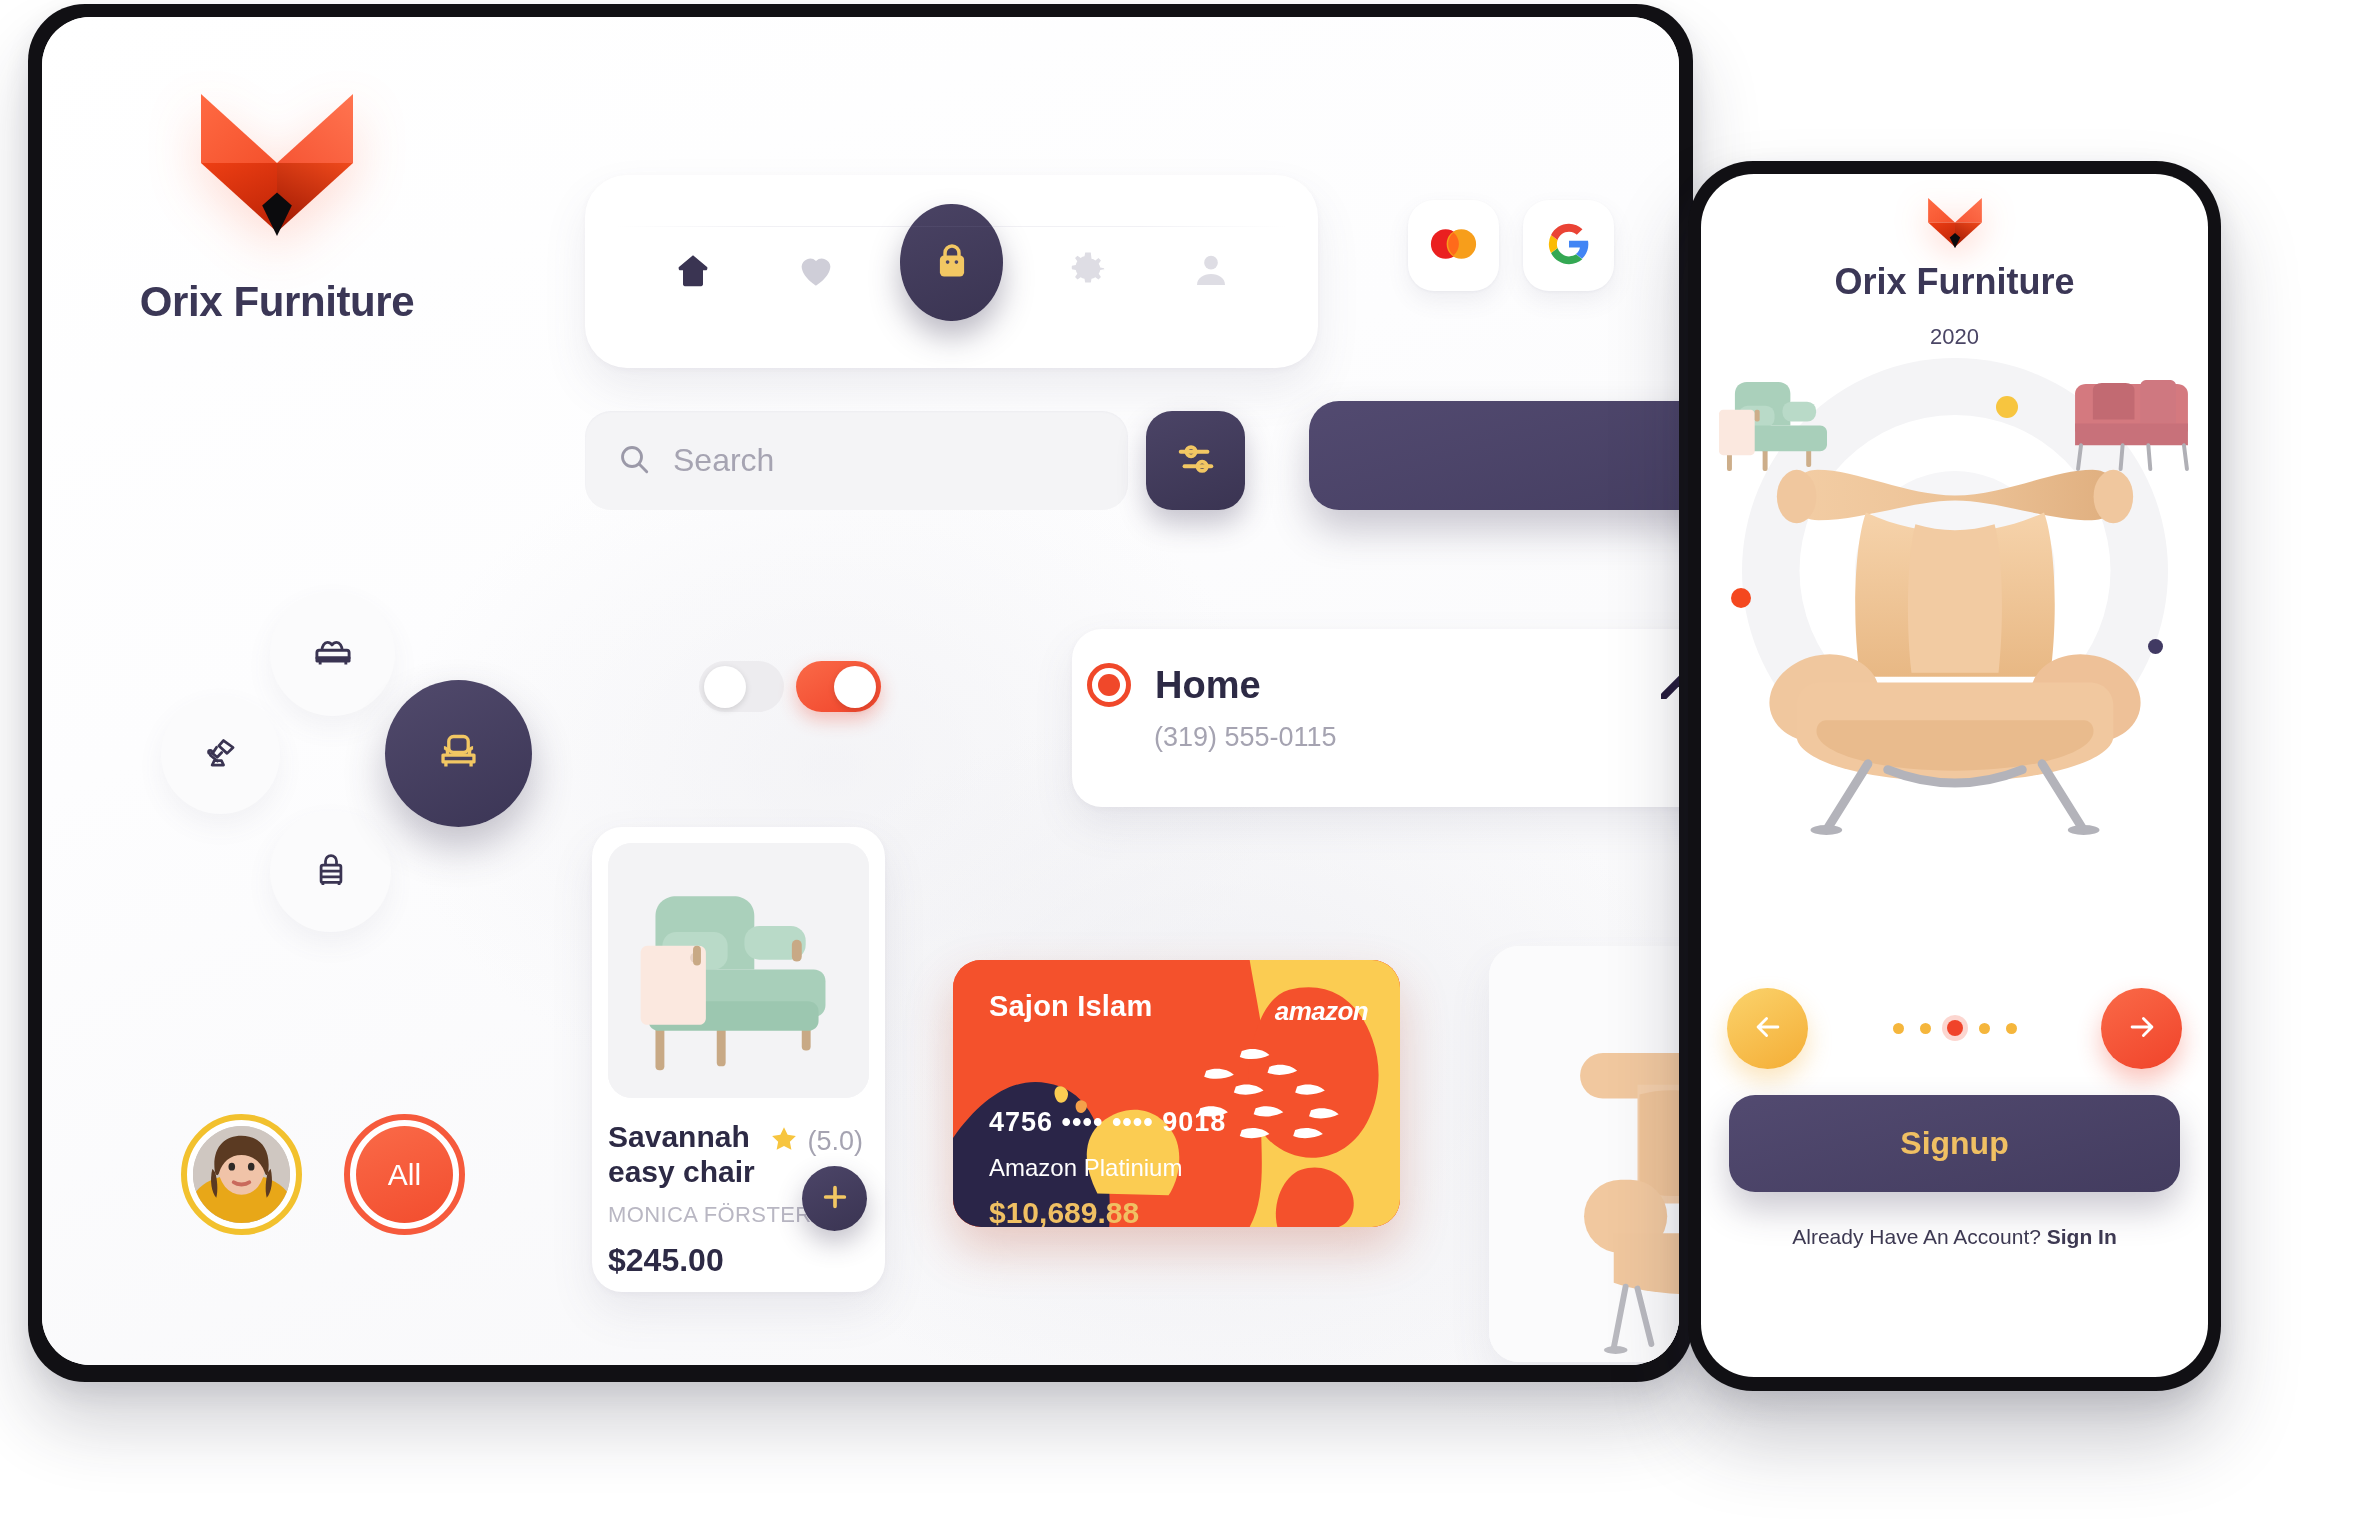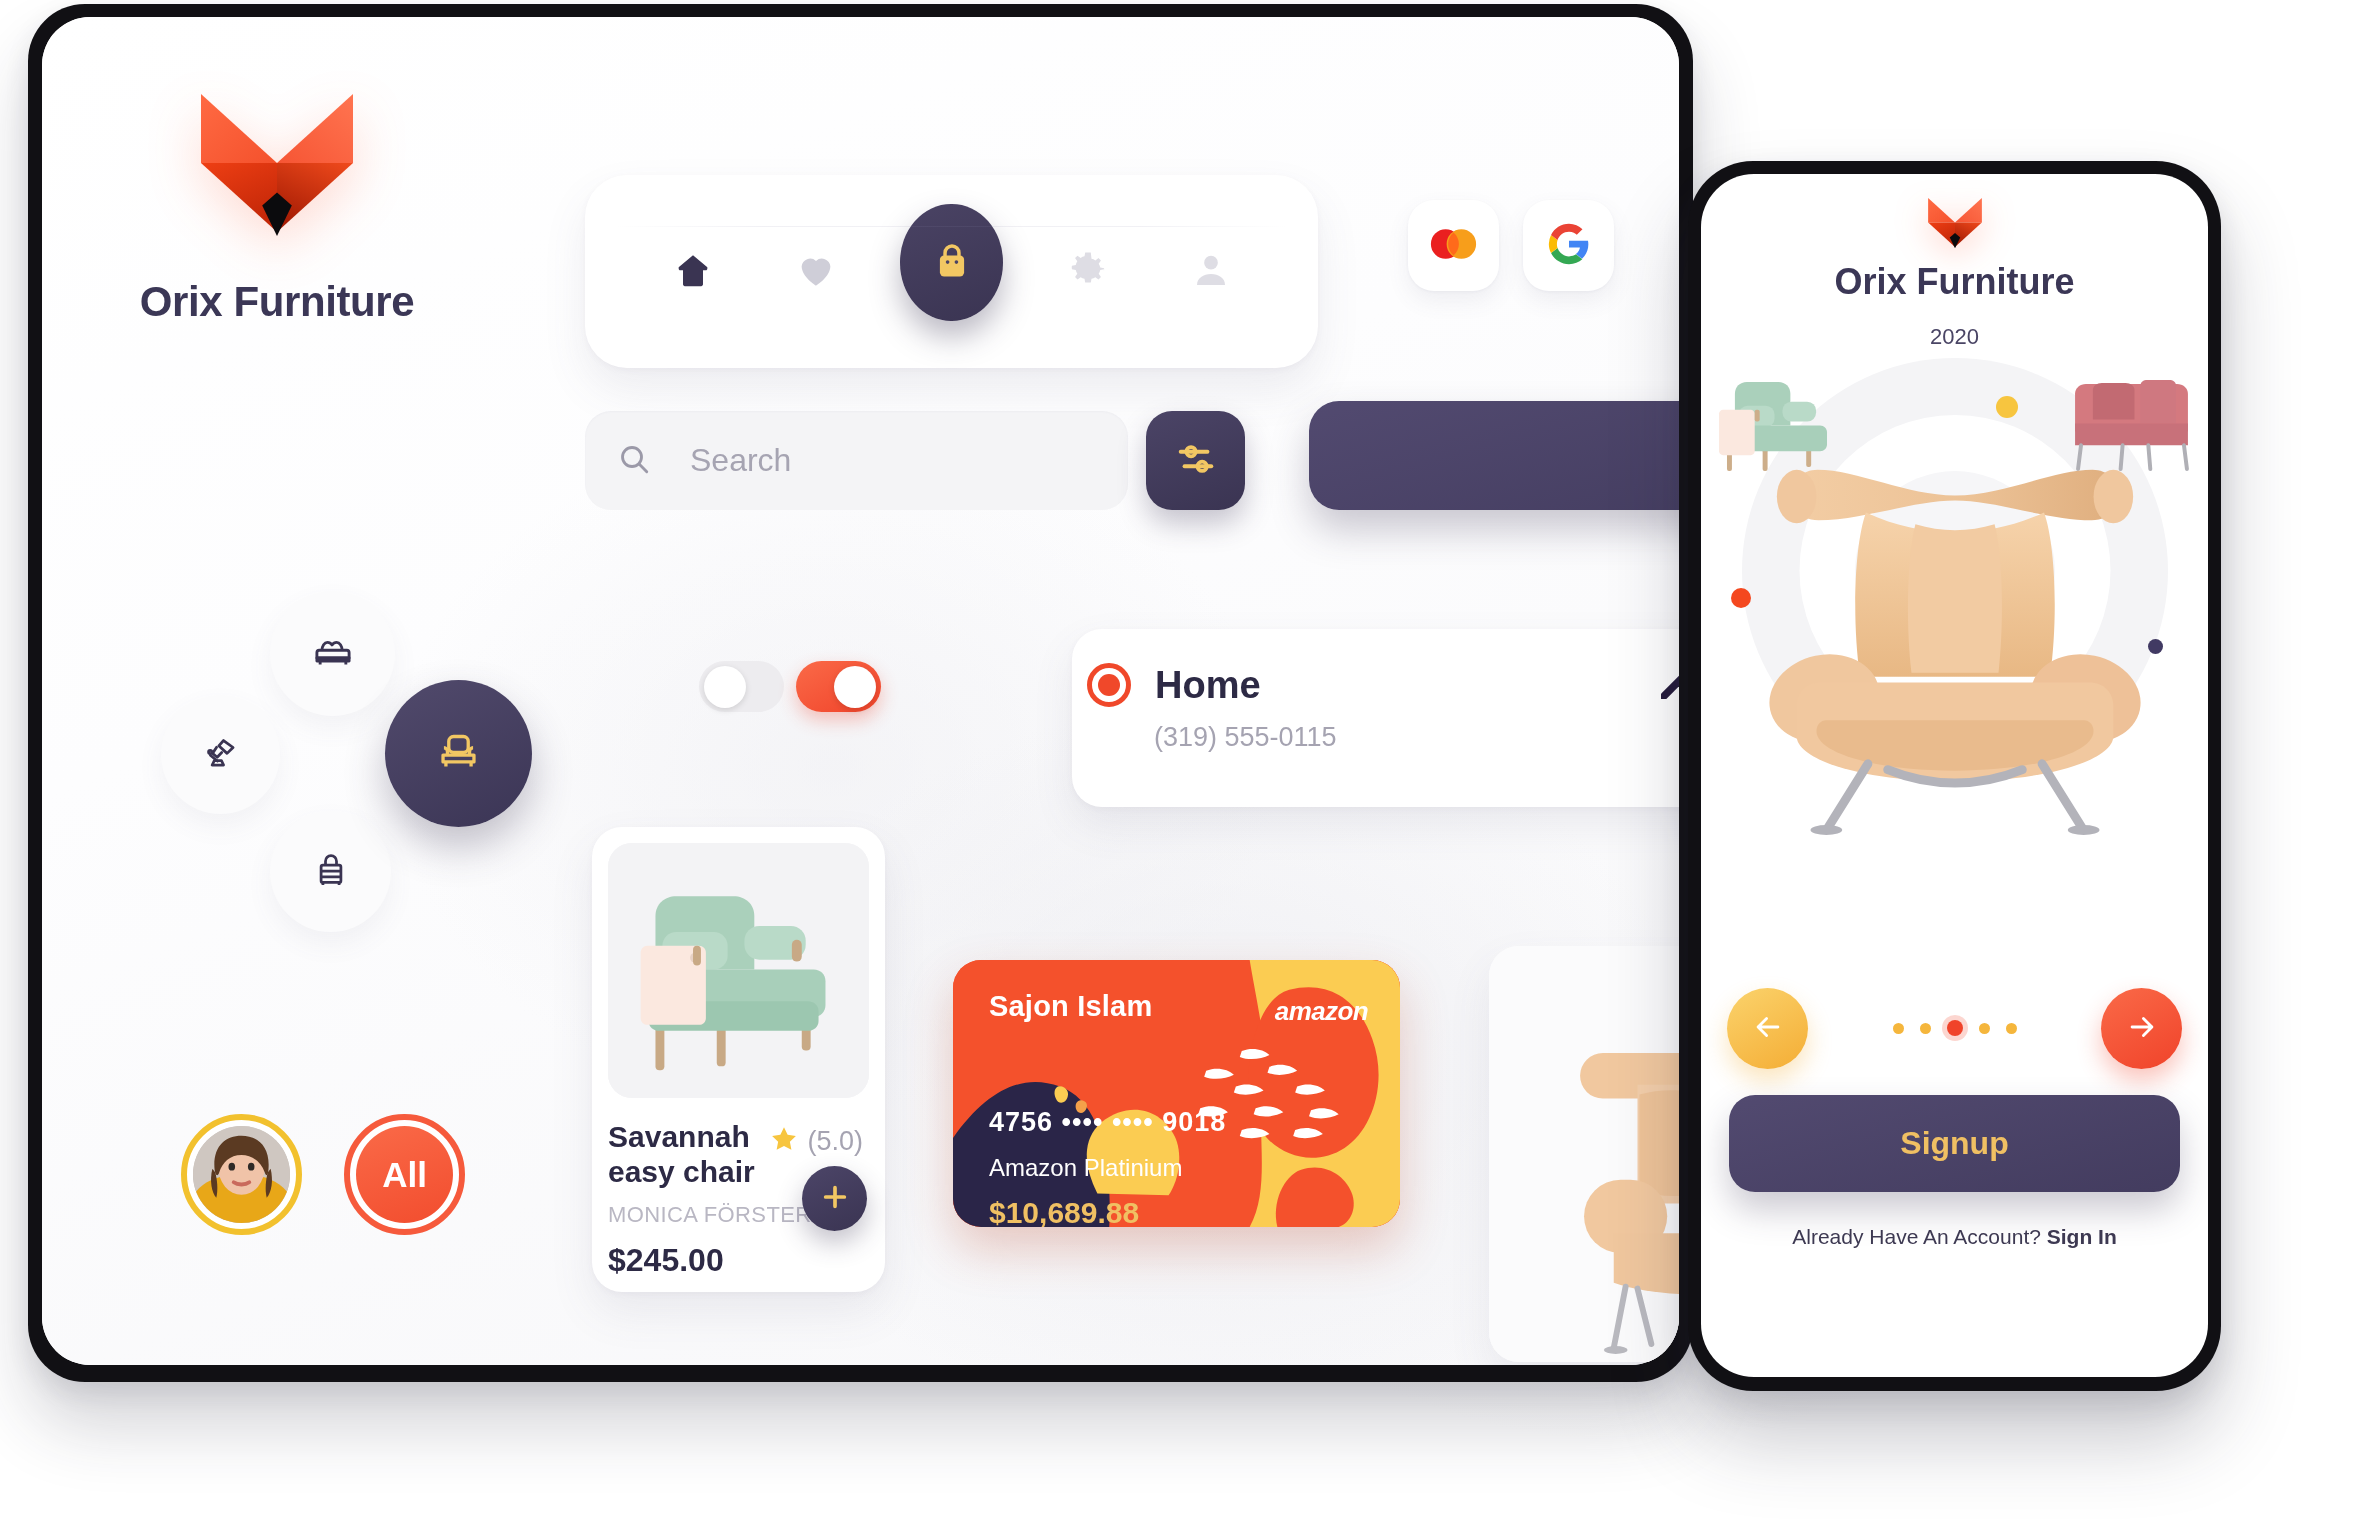--- a/index.html
+++ b/index.html
@@ -60,21 +60,21 @@
     width:103px; height:117px; border-radius:51px/58px;
     background:linear-gradient(160deg,#4a4364 0%,#3a3452 100%);
     box-shadow:0 16px 30px rgba(58,52,82,.34);
     margin-top:-18px;
   }
 
   
   .searchwrap{ position:absolute; left:543px; top:394px; display:flex; gap:18px; align-items:center; }
   .searchbox{
     width:543px; height:99px; border-radius:26px; background:#f4f4f6;
-    display:flex; align-items:center; gap:39px; padding:0 32px;
+    display:flex; align-items:center; gap:22px; padding:0 32px;
     box-shadow: inset 0 1px 2px rgba(120,116,150,.05);
   }
   .search-ph{ font-size:32px; color:#a6a4b2; }
   .filterbtn{
     width:99px; height:99px; border-radius:26px;
     background:linear-gradient(160deg,#4b4466 0%,#3a3452 100%);
     display:flex; align-items:center; justify-content:center;
     box-shadow:0 14px 28px rgba(58,52,82,.28); cursor:pointer;
   }
 
@@ -122,21 +122,21 @@
     background:linear-gradient(180deg,#cfc8c2 0%,#b8aba2 100%);
   }
   .allbtn{
     width:121px; height:121px; border-radius:50%;
     border:6px solid #f65a3c; background:#fff; padding:6px; cursor:pointer;
   }
   .allbtn-inner{
     width:100%; height:100%; border-radius:50%;
     background:linear-gradient(160deg,#fa6a48 0%,#f24d2e 100%);
     display:flex; align-items:center; justify-content:center;
-    color:#fff; font-size:35px; font-weight:700;
+    color:#fff; font-size:30px; font-weight:400;
   }
 
   
   .togglerow{ position:absolute; left:657px; top:644px; display:flex; gap:12px; }
   .toggle{ width:85px; height:51px; border-radius:26px; position:relative; cursor:pointer; }
   .toggle.off{ background:#edecef; }
   .toggle.on { background:linear-gradient(150deg,#fa6a48 0%,#f0432a 100%); box-shadow:0 8px 18px rgba(240,67,42,.30); }
   .knob{ position:absolute; top:5px; width:42px; height:42px; border-radius:50%; background:#fff; box-shadow:0 2px 6px rgba(0,0,0,.13); }
   .toggle.off .knob{ left:5px; }
   .toggle.on  .knob{ right:5px; }

